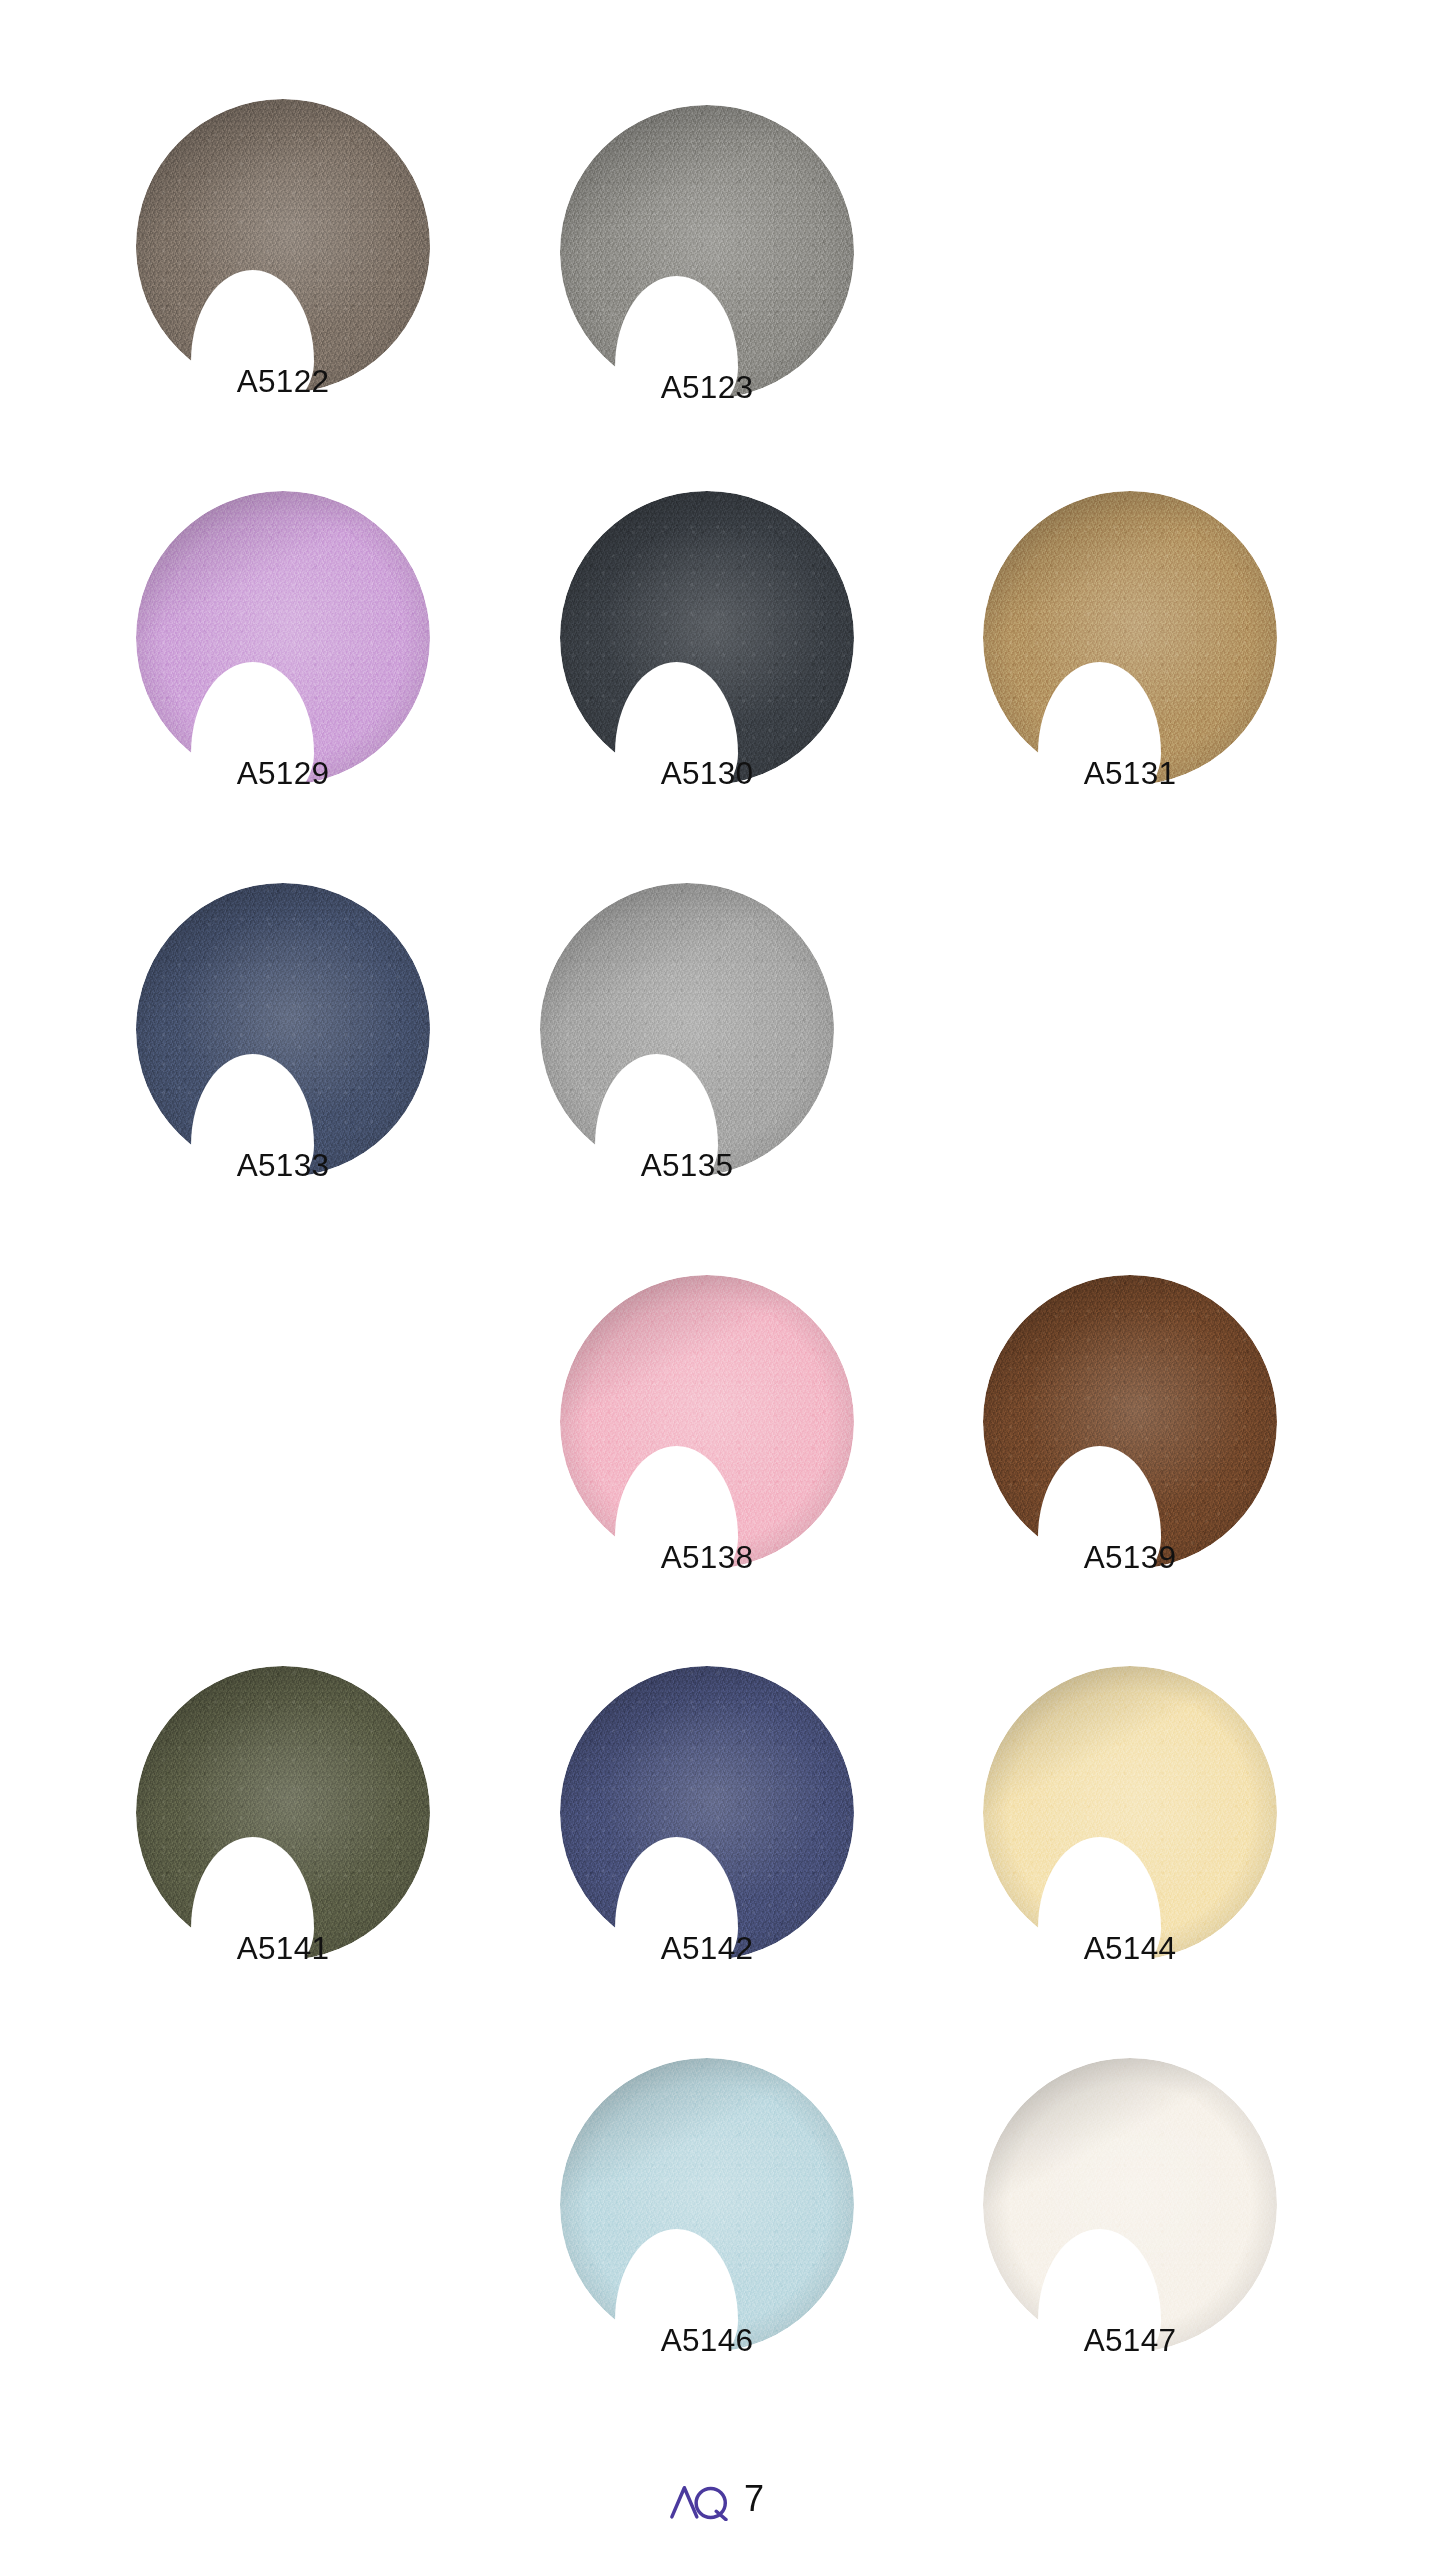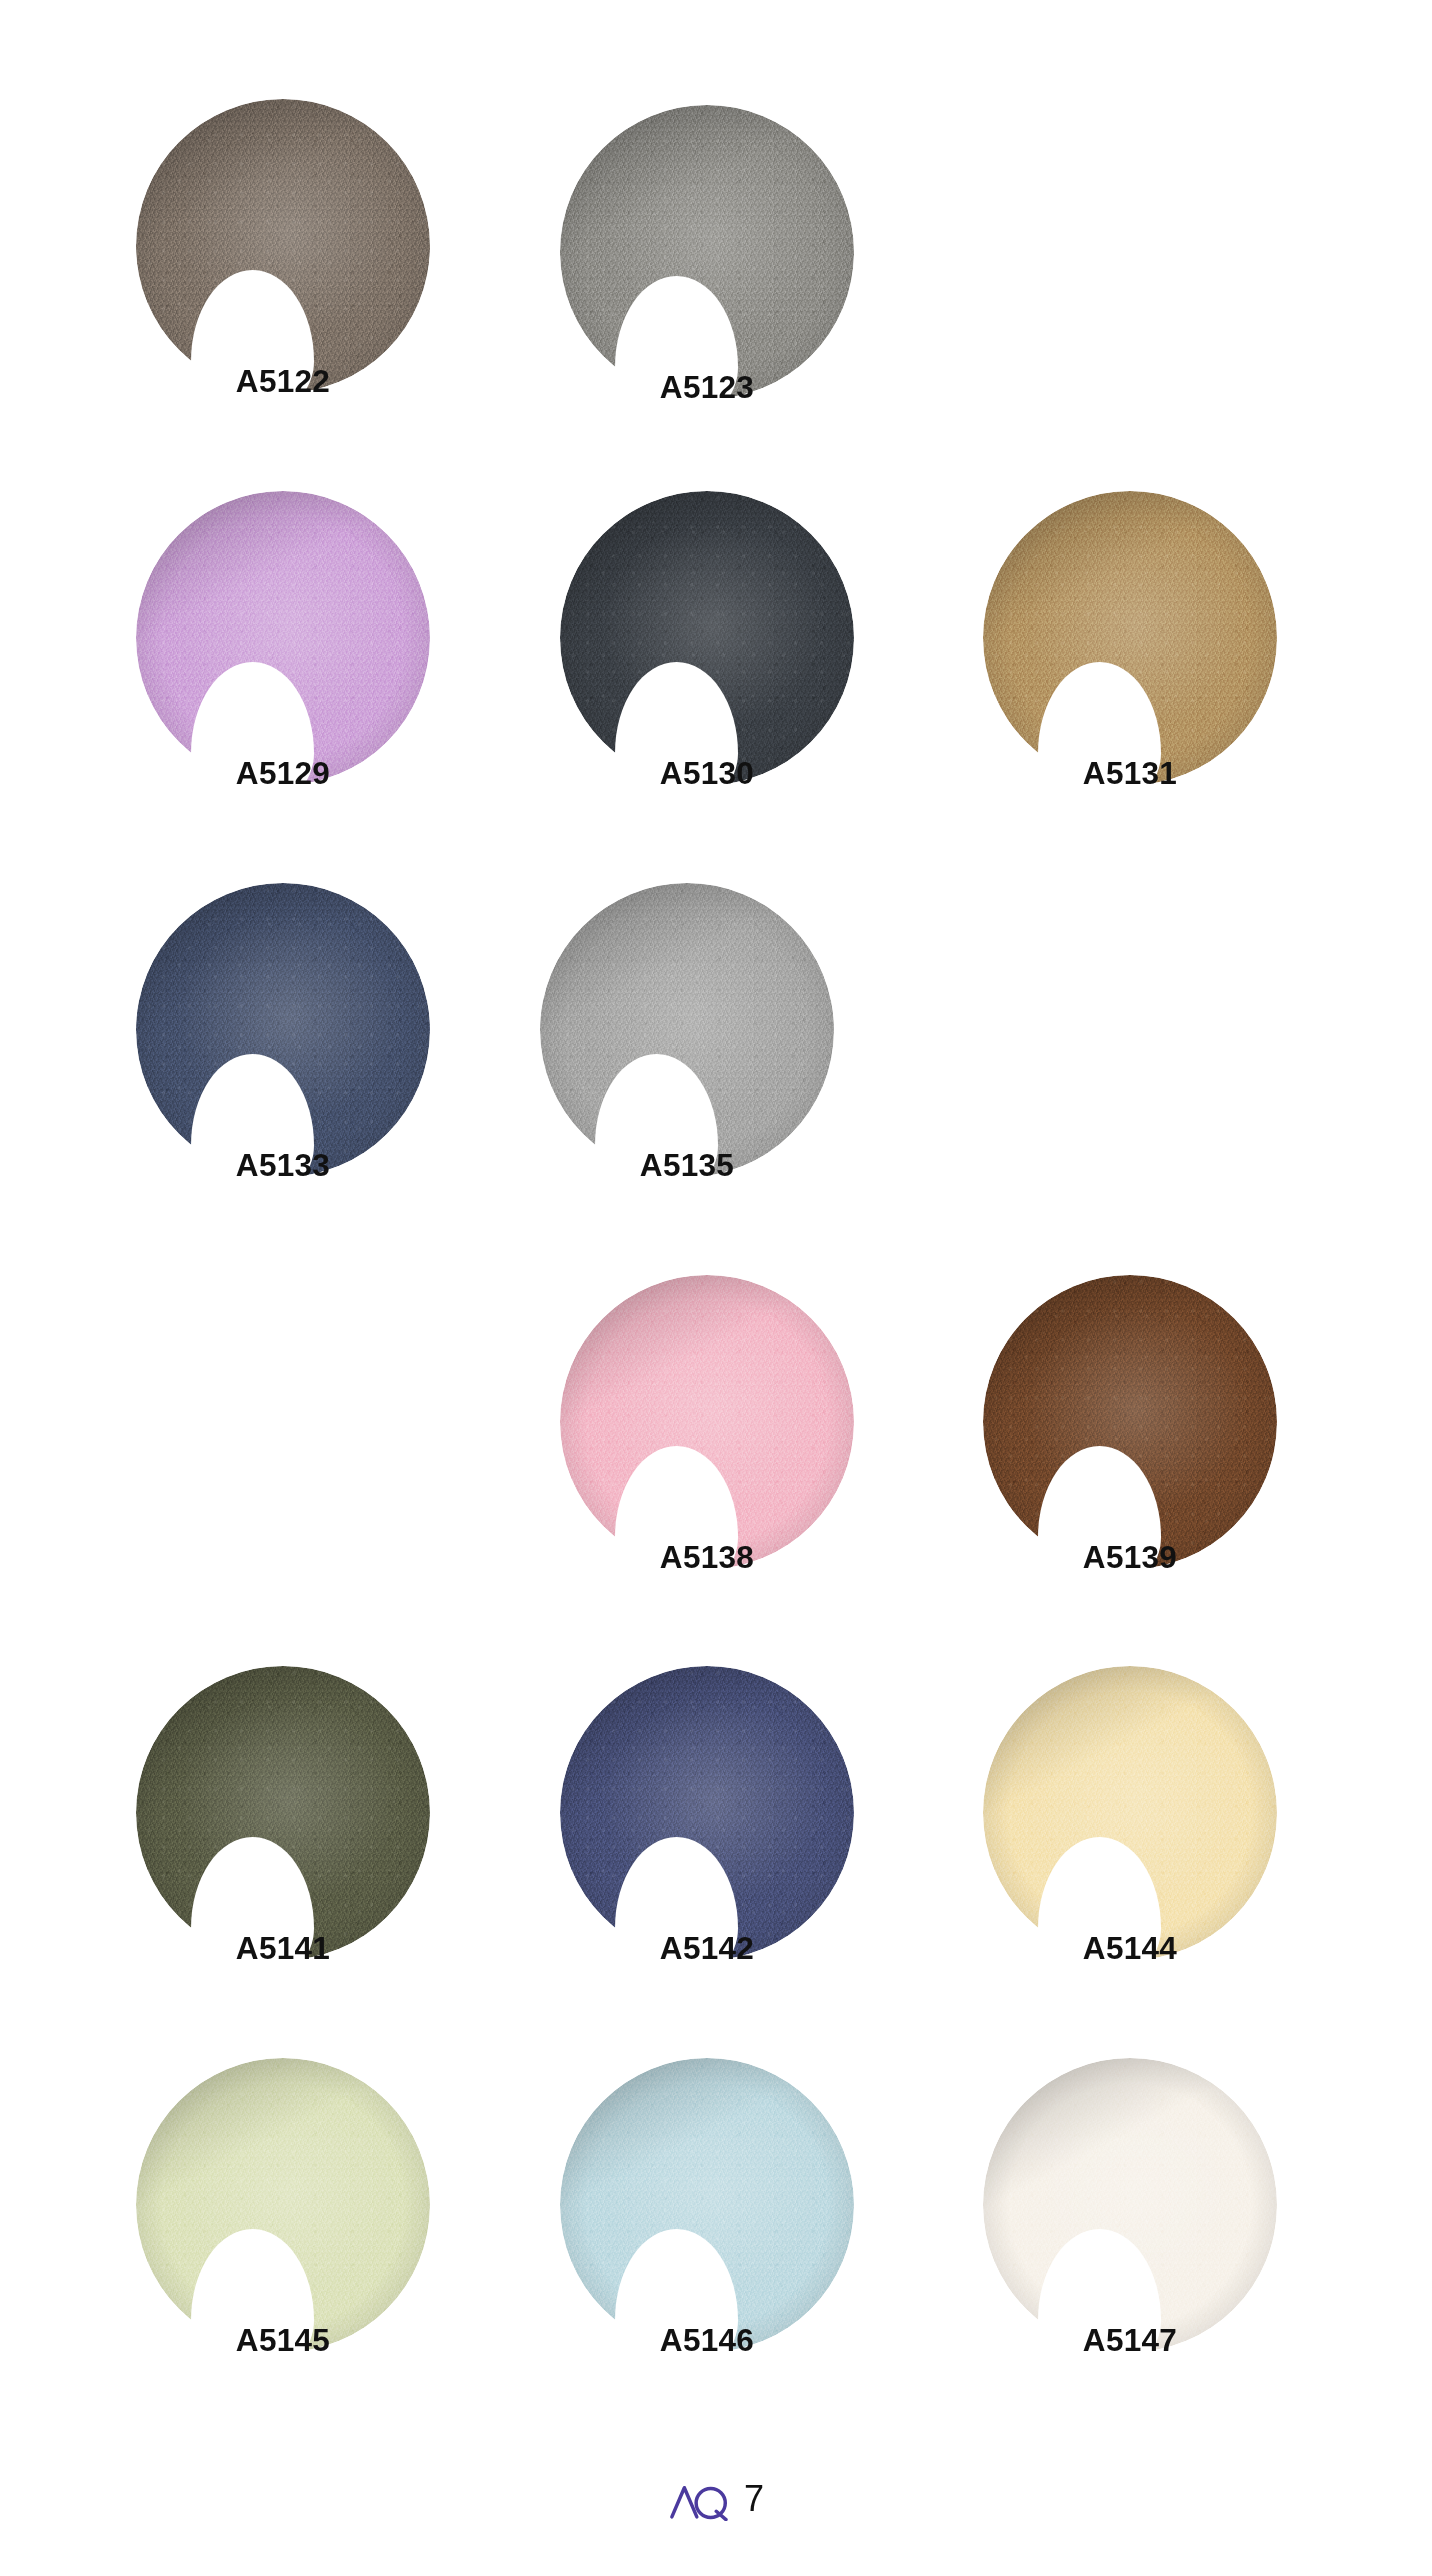--- a/index.html
+++ b/index.html
@@ -84,21 +84,21 @@
 
   .code{
     position:absolute;
     left:0;
     bottom:-4.2px;
     width:294px;
     text-align:center;
     font-size:31.5px;
     letter-spacing:0.3px;
     color:#111111;
-    font-weight:700;
+    font-weight:400;
     white-space:nowrap;
     line-height:1;
   }
 
   
   #footer{
     position:absolute;
     left:0;
     top:2457px;
     width:1433px;
@@ -235,30 +235,20 @@
       <div class="swatch" style="left: 983px; top: 1666px;">
         <div class="disc">
           <div class="base" style="background: rgb(245, 227, 178);"></div>
           <div class="tex"></div>
           <div class="tex2"></div>
           <div class="shade"></div>
         </div>
         <div class="notch"></div>
         <div class="code">A5144</div>
       </div>
-      <div class="swatch" style="left: 136px; top: 2058px;">
-        <div class="disc">
-          <div class="base" style="background: rgb(221, 227, 188);"></div>
-          <div class="tex"></div>
-          <div class="tex2"></div>
-          <div class="shade"></div>
-        </div>
-        <div class="notch"></div>
-        <div class="code">A5145</div>
-      </div>
       <div class="swatch" style="left: 560px; top: 2058px;">
         <div class="disc">
           <div class="base" style="background: rgb(191, 219, 226);"></div>
           <div class="tex"></div>
           <div class="tex2"></div>
           <div class="shade"></div>
         </div>
         <div class="notch"></div>
         <div class="code">A5146</div>
       </div>

